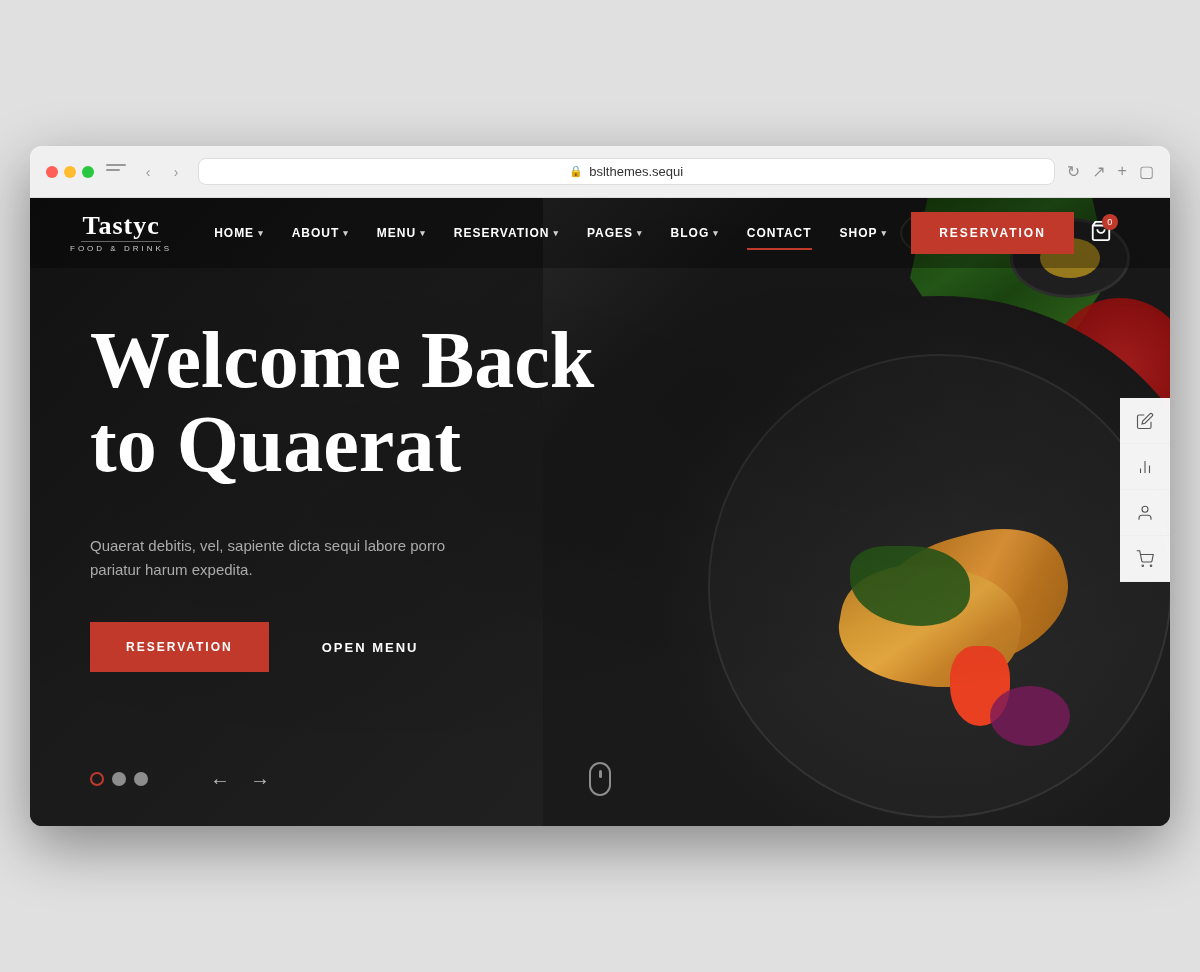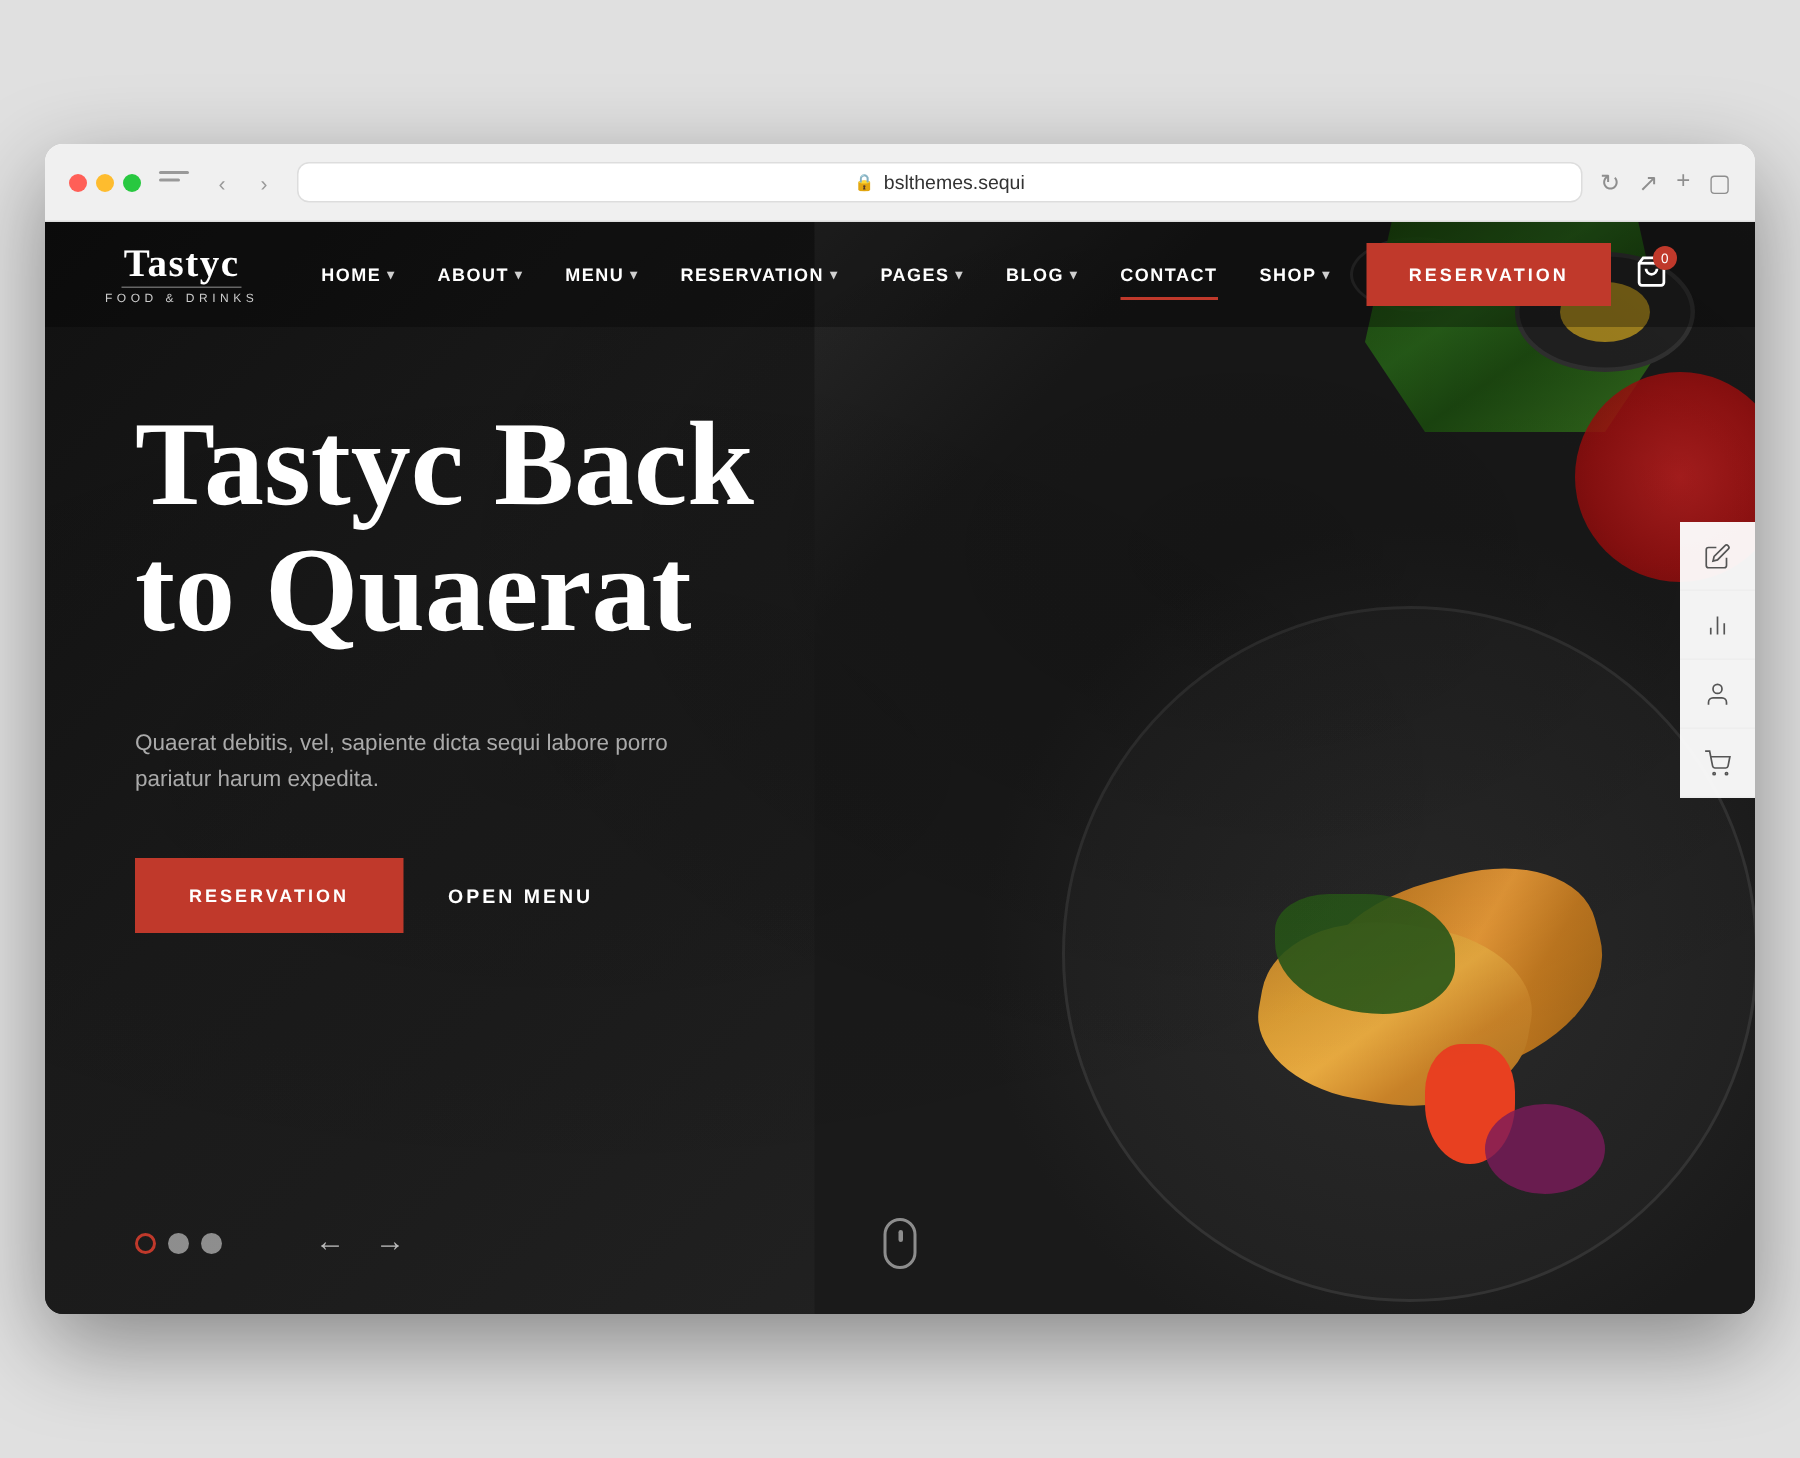--- a/index.html
+++ b/index.html
@@ -109,21 +109,21 @@
     }
 
     .browser-action-btn {
       cursor: pointer;
       opacity: 0.7;
     }
 
     
     .website {
       position: relative;
-      height: 728px;
+      height: 628px;
       overflow: hidden;
       padding-left: 16px;
     }
 
     
     .hero-bg {
       position: absolute;
       inset: 0;
       background: #1a1a1a;
     }
@@ -496,20 +496,21 @@
     }
 
     .btn-open-menu {
       color: #fff;
       font-size: 13px;
       font-weight: 600;
       letter-spacing: 2px;
       text-transform: uppercase;
       cursor: pointer;
       text-decoration: none;
+      margin-left: 23px;
     }
 
     
     .slide-indicators {
       position: absolute;
       bottom: 40px;
       left: 60px;
       display: flex;
       align-items: center;
       gap: 8px;
@@ -738,21 +739,21 @@
             <path d="M16 10a4 4 0 01-8 0"></path>
           </svg>
           <div class="cart-badge">0</div>
         </div>
       </div>
     </nav>
 
     <div class="hero-content">
 
       <h1 class="hero-title">
-        <span>Tastyc Back</span><br>
+        <span>Welcome Back</span><br>
         <span>to Quaerat</span>
       </h1>
 
       <p class="hero-description">Quaerat debitis, vel, sapiente dicta sequi labore porro pariatur harum expedita.</p>
 
       <div class="hero-buttons">
         <button class="btn-reservation">RESERVATION</button>
         <a class="btn-open-menu">OPEN MENU</a>
       </div>
     </div>

